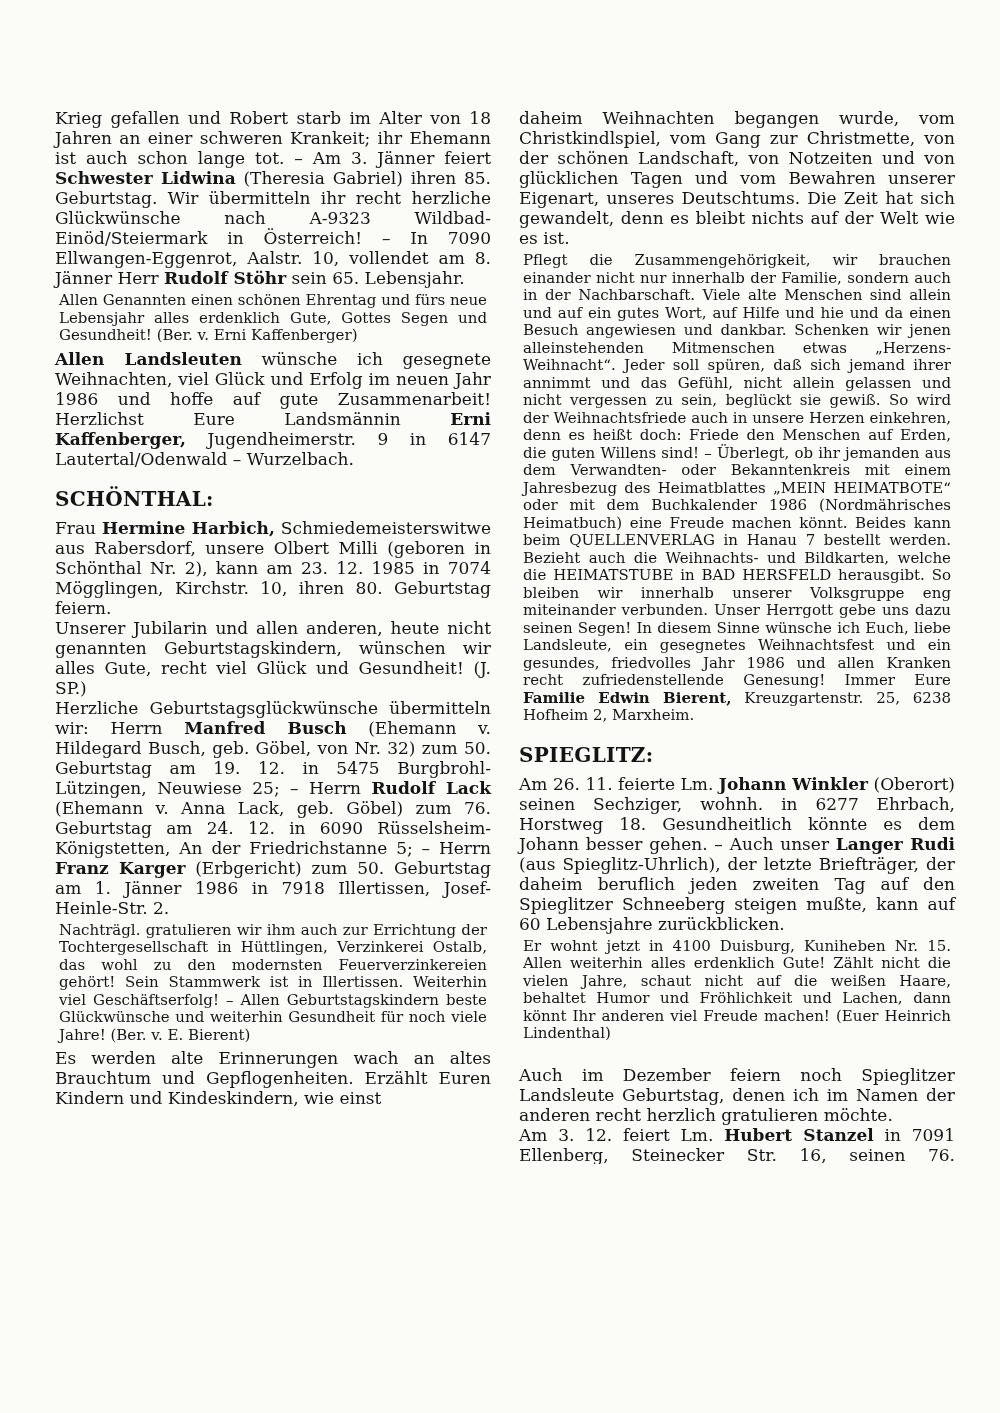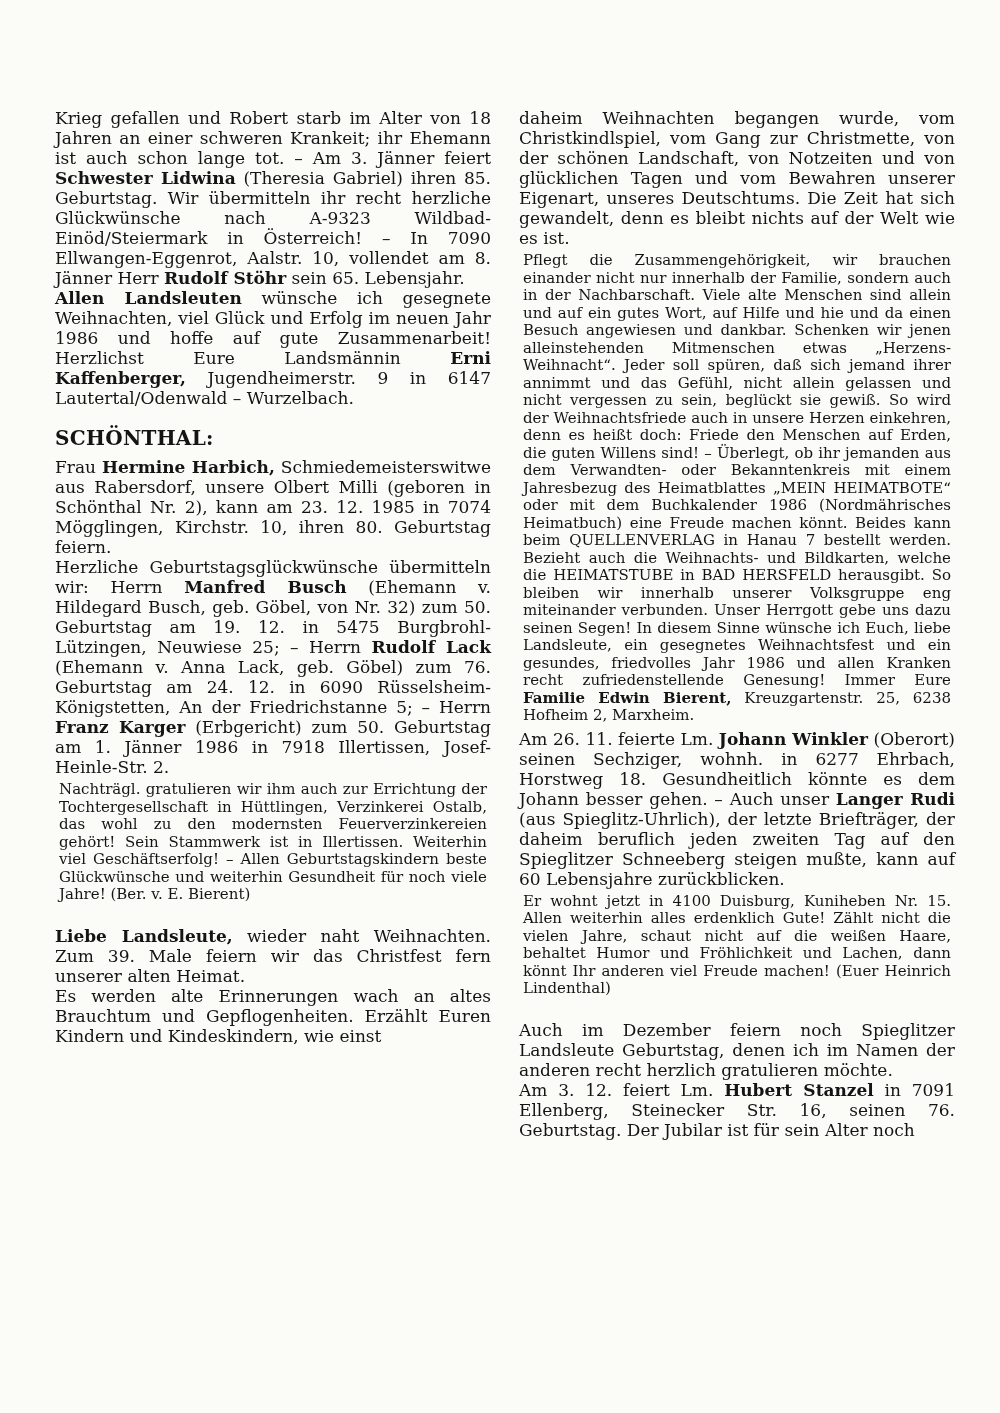--- a/index.html
+++ b/index.html
@@ -68,31 +68,33 @@
     border-top: 2px dotted rgba(40,40,40,0.35);
   }
 </style>
 </head>
 <body>
 
 <div class="page">
   <div class="columns">
     <div class="col" id="col-left">
         <p class="p"><span>Krieg gefallen und Robert starb im Alter von 18 Jahren an einer schweren Krankeit; ihr Ehemann ist auch schon lange tot. – Am 3. Jänner feiert </span><span class="bold">Schwester Lidwina</span><span> (Theresia Gabriel) ihren 85. Geburtstag. Wir übermitteln ihr recht herzliche Glückwünsche nach A-9323 Wildbad-Einöd/Steiermark in Österreich! – In 7090 Ellwangen-Eggenrot, Aalstr. 10, vollendet am 8. Jänner Herr </span><span class="bold">Rudolf Stöhr</span><span> sein 65. Lebensjahr.</span></p>
+        <p class="p-small"><span>Allen Genannten einen schönen Ehrentag und fürs neue Lebensjahr alles erdenklich Gute, Gottes Segen und Gesundheit! (Ber. v. Erni Kaffenberger)</span></p>
         <p class="p"><span class="bold">Allen Landsleuten</span><span> wünsche ich gesegnete Weihnachten, viel Glück und Erfolg im neuen Jahr 1986 und hoffe auf gute Zusammenarbeit! Herzlichst Eure Landsmännin </span><span class="bold">Erni Kaffenberger,</span><span> Jugendheimerstr. 9 in 6147 Lautertal/Odenwald – Wurzelbach.</span></p>
         <h2 class="heading"><span>SCHÖNTHAL:</span></h2>
         <p class="p"><span>Frau </span><span class="bold">Hermine Harbich,</span><span> Schmiedemeisterswitwe aus Rabersdorf, unsere Olbert Milli (geboren in Schönthal Nr. 2), kann am 23. 12. 1985 in 7074 Mögglingen, Kirchstr. 10, ihren 80. Geburtstag feiern.</span></p>
+        <p class="p"><span>Unserer Jubilarin und allen anderen, heute nicht genannten Geburtstagskindern, wünschen wir alles Gute, recht viel Glück und Gesundheit! (J. SP.)</span></p>
         <p class="p"><span>Herzliche Geburtstagsglückwünsche übermitteln wir: Herrn </span><span class="bold">Manfred Busch</span><span> (Ehemann v. Hildegard Busch, geb. Göbel, von Nr. 32) zum 50. Geburtstag am 19. 12. in 5475 Burgbrohl-Lützingen, Neuwiese 25; – Herrn </span><span class="bold">Rudolf Lack</span><span> (Ehemann v. Anna Lack, geb. Göbel) zum 76. Geburtstag am 24. 12. in 6090 Rüsselsheim-Königstetten, An der Friedrichstanne 5; – Herrn </span><span class="bold">Franz Karger</span><span> (Erbgericht) zum 50. Geburtstag am 1. Jänner 1986 in 7918 Illertissen, Josef-Heinle-Str. 2.</span></p>
         <p class="p-small"><span>Nachträgl. gratulieren wir ihm auch zur Errichtung der Tochtergesellschaft in Hüttlingen, Verzinkerei Ostalb, das wohl zu den modernsten Feuerverzinkereien gehört! Sein Stammwerk ist in Illertissen. Weiterhin viel Geschäftserfolg! – Allen Geburtstagskindern beste Glückwünsche und weiterhin Gesundheit für noch viele Jahre! (Ber. v. E. Bierent)</span></p>
-        <p class="p spaced"><span class="bold">Liebe Landsleute,</span><span> wieder naht Weihnachten. Zum 39. Male feiern wir das Christfest fern unserer alten Heimat.</span></p>
         <p class="p"><span>Es werden alte Erinnerungen wach an altes Brauchtum und Gepflogenheiten. Erzählt Euren Kindern und Kindeskindern, wie einst</span></p>
       </div>
     <div class="col" id="col-right">
         <p class="p"><span>daheim Weihnachten begangen wurde, vom Christkindlspiel, vom Gang zur Christmette, von der schönen Landschaft, von Notzeiten und von glücklichen Tagen und vom Bewahren unserer Eigenart, unseres Deutschtums. Die Zeit hat sich gewandelt, denn es bleibt nichts auf der Welt wie es ist.</span></p>
         <p class="p-small"><span>Pflegt die Zusammengehörigkeit, wir brauchen einander nicht nur innerhalb der Familie, sondern auch in der Nachbarschaft. Viele alte Menschen sind allein und auf ein gutes Wort, auf Hilfe und hie und da einen Besuch angewiesen und dankbar. Schenken wir jenen alleinstehenden Mitmenschen etwas „Herzens-Weihnacht“. Jeder soll spüren, daß sich jemand ihrer annimmt und das Gefühl, nicht allein gelassen und nicht vergessen zu sein, beglückt sie gewiß. So wird der Weihnachtsfriede auch in unsere Herzen einkehren, denn es heißt doch: Friede den Menschen auf Erden, die guten Willens sind! – Überlegt, ob ihr jemanden aus dem Verwandten- oder Bekanntenkreis mit einem Jahresbezug des Heimatblattes „MEIN HEIMATBOTE“ oder mit dem Buchkalender 1986 (Nordmährisches Heimatbuch) eine Freude machen könnt. Beides kann beim QUELLENVERLAG in Hanau 7 bestellt werden. Bezieht auch die Weihnachts- und Bildkarten, welche die HEIMATSTUBE in BAD HERSFELD herausgibt. So bleiben wir innerhalb unserer Volksgruppe eng miteinander verbunden. Unser Herrgott gebe uns dazu seinen Segen! In diesem Sinne wünsche ich Euch, liebe Landsleute, ein gesegnetes Weihnachtsfest und ein gesundes, friedvolles Jahr 1986 und allen Kranken recht zufriedenstellende Genesung! Immer Eure </span><span class="bold">Familie Edwin Bierent,</span><span> Kreuzgartenstr. 25, 6238 Hofheim 2, Marxheim.</span></p>
+        <h2 class="heading"><span>SPIEGLITZ:</span></h2>
         <p class="p"><span>Am 26. 11. feierte Lm. </span><span class="bold">Johann Winkler</span><span> (Oberort) seinen Sechziger, wohnh. in 6277 Ehrbach, Horstweg 18. Gesundheitlich könnte es dem Johann besser gehen. – Auch unser </span><span class="bold">Langer Rudi</span><span> (aus Spieglitz-Uhrlich), der letzte Briefträger, der daheim beruflich jeden zweiten Tag auf den Spieglitzer Schneeberg steigen mußte, kann auf 60 Lebensjahre zurückblicken.</span></p>
         <p class="p-small"><span>Er wohnt jetzt in 4100 Duisburg, Kuniheben Nr. 15. Allen weiterhin alles erdenklich Gute! Zählt nicht die vielen Jahre, schaut nicht auf die weißen Haare, behaltet Humor und Fröhlichkeit und Lachen, dann könnt Ihr anderen viel Freude machen! (Euer Heinrich Lindenthal)</span></p>
         <p class="p spaced"><span>Auch im Dezember feiern noch Spieglitzer Landsleute Geburtstag, denen ich im Namen der anderen recht herzlich gratulieren möchte.</span></p>
         <p class="p"><span>Am 3. 12. feiert Lm. </span><span class="bold">Hubert Stanzel</span><span> in 7091 Ellenberg, Steinecker Str. 16, seinen 76. Geburtstag. Der Jubilar ist für sein Alter noch</span></p>
       </div>
   </div>
   <div class="page-number">538</div>
   <div class="scan-edge-artifact"></div>
 </div>
 

